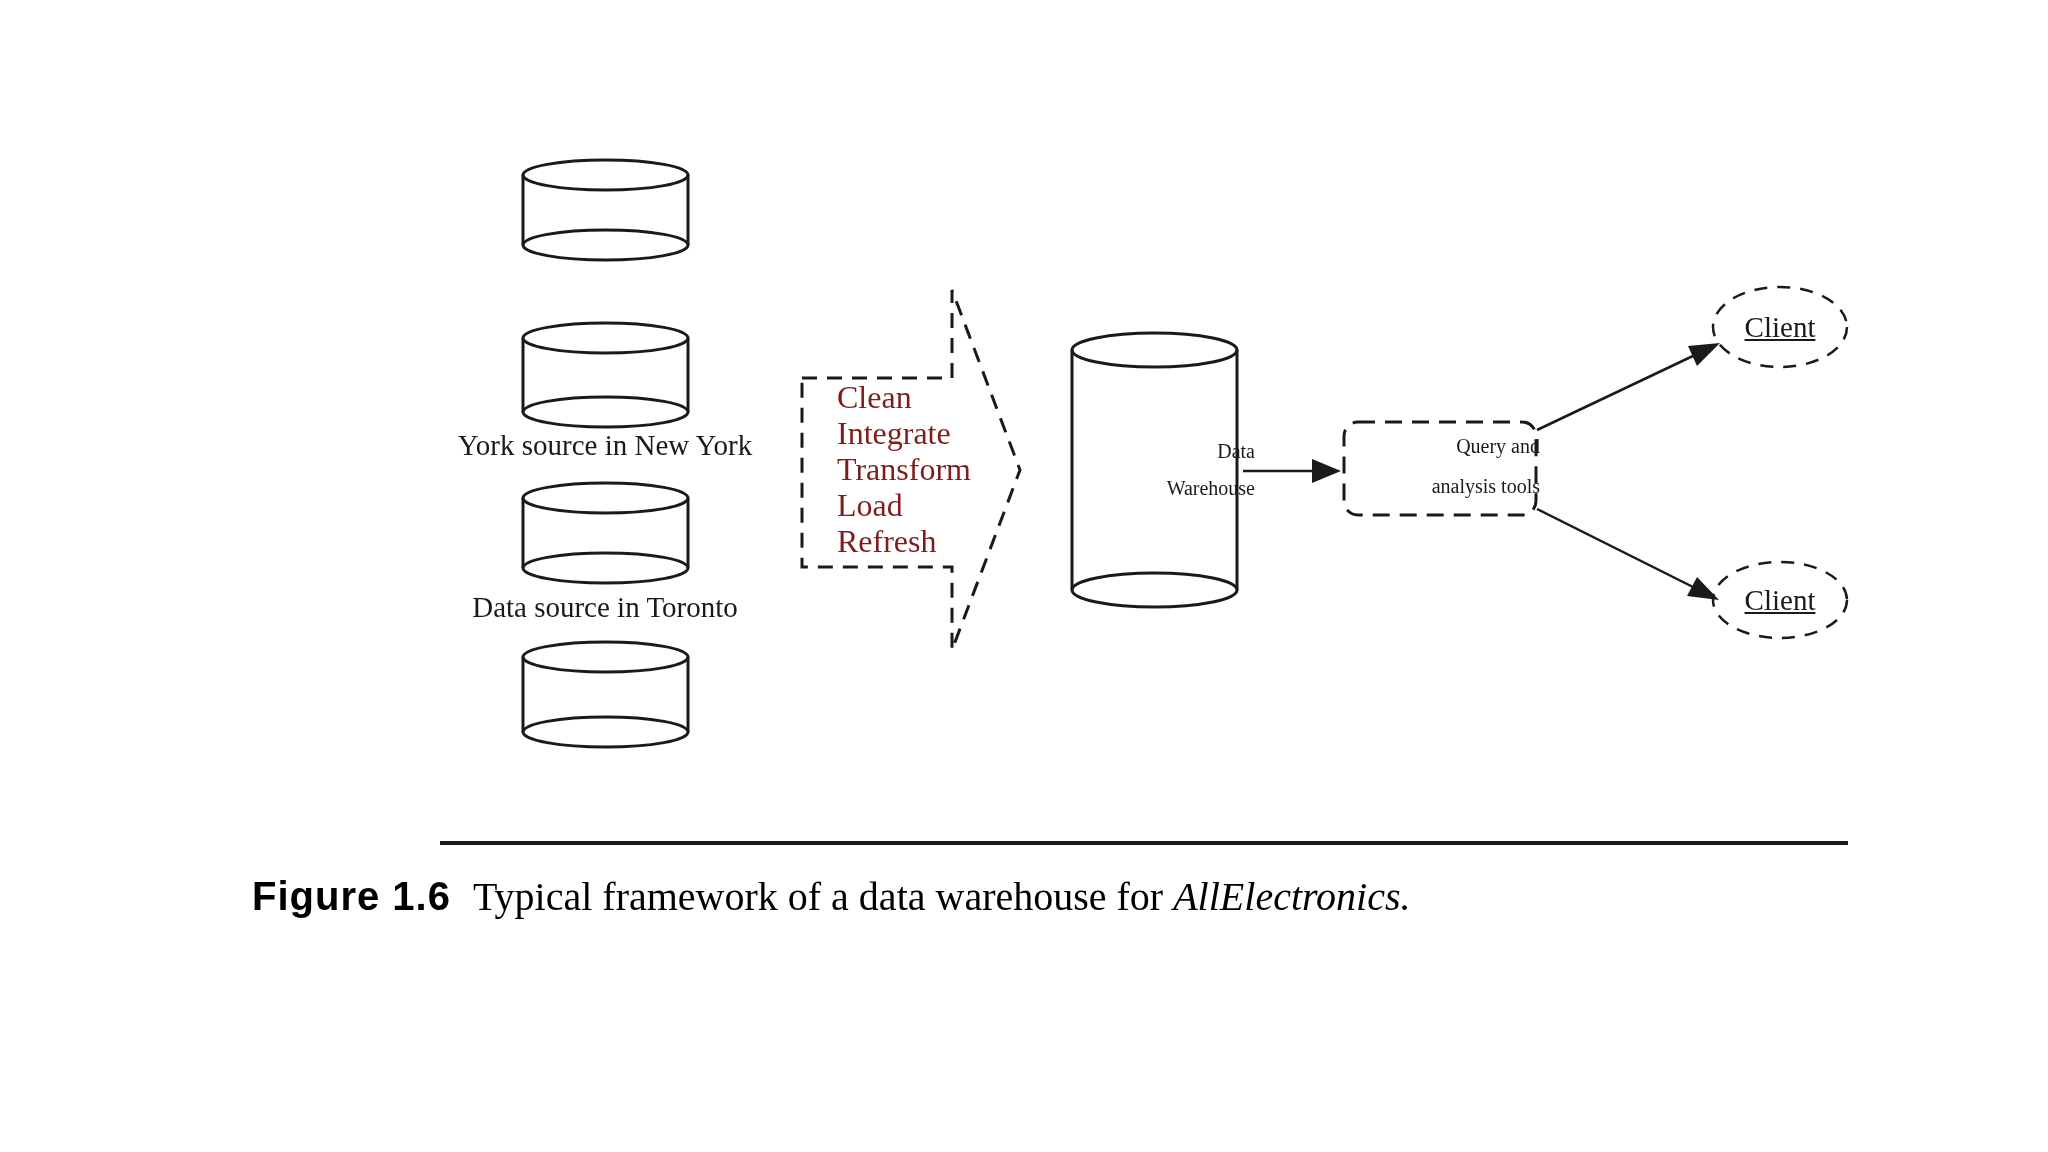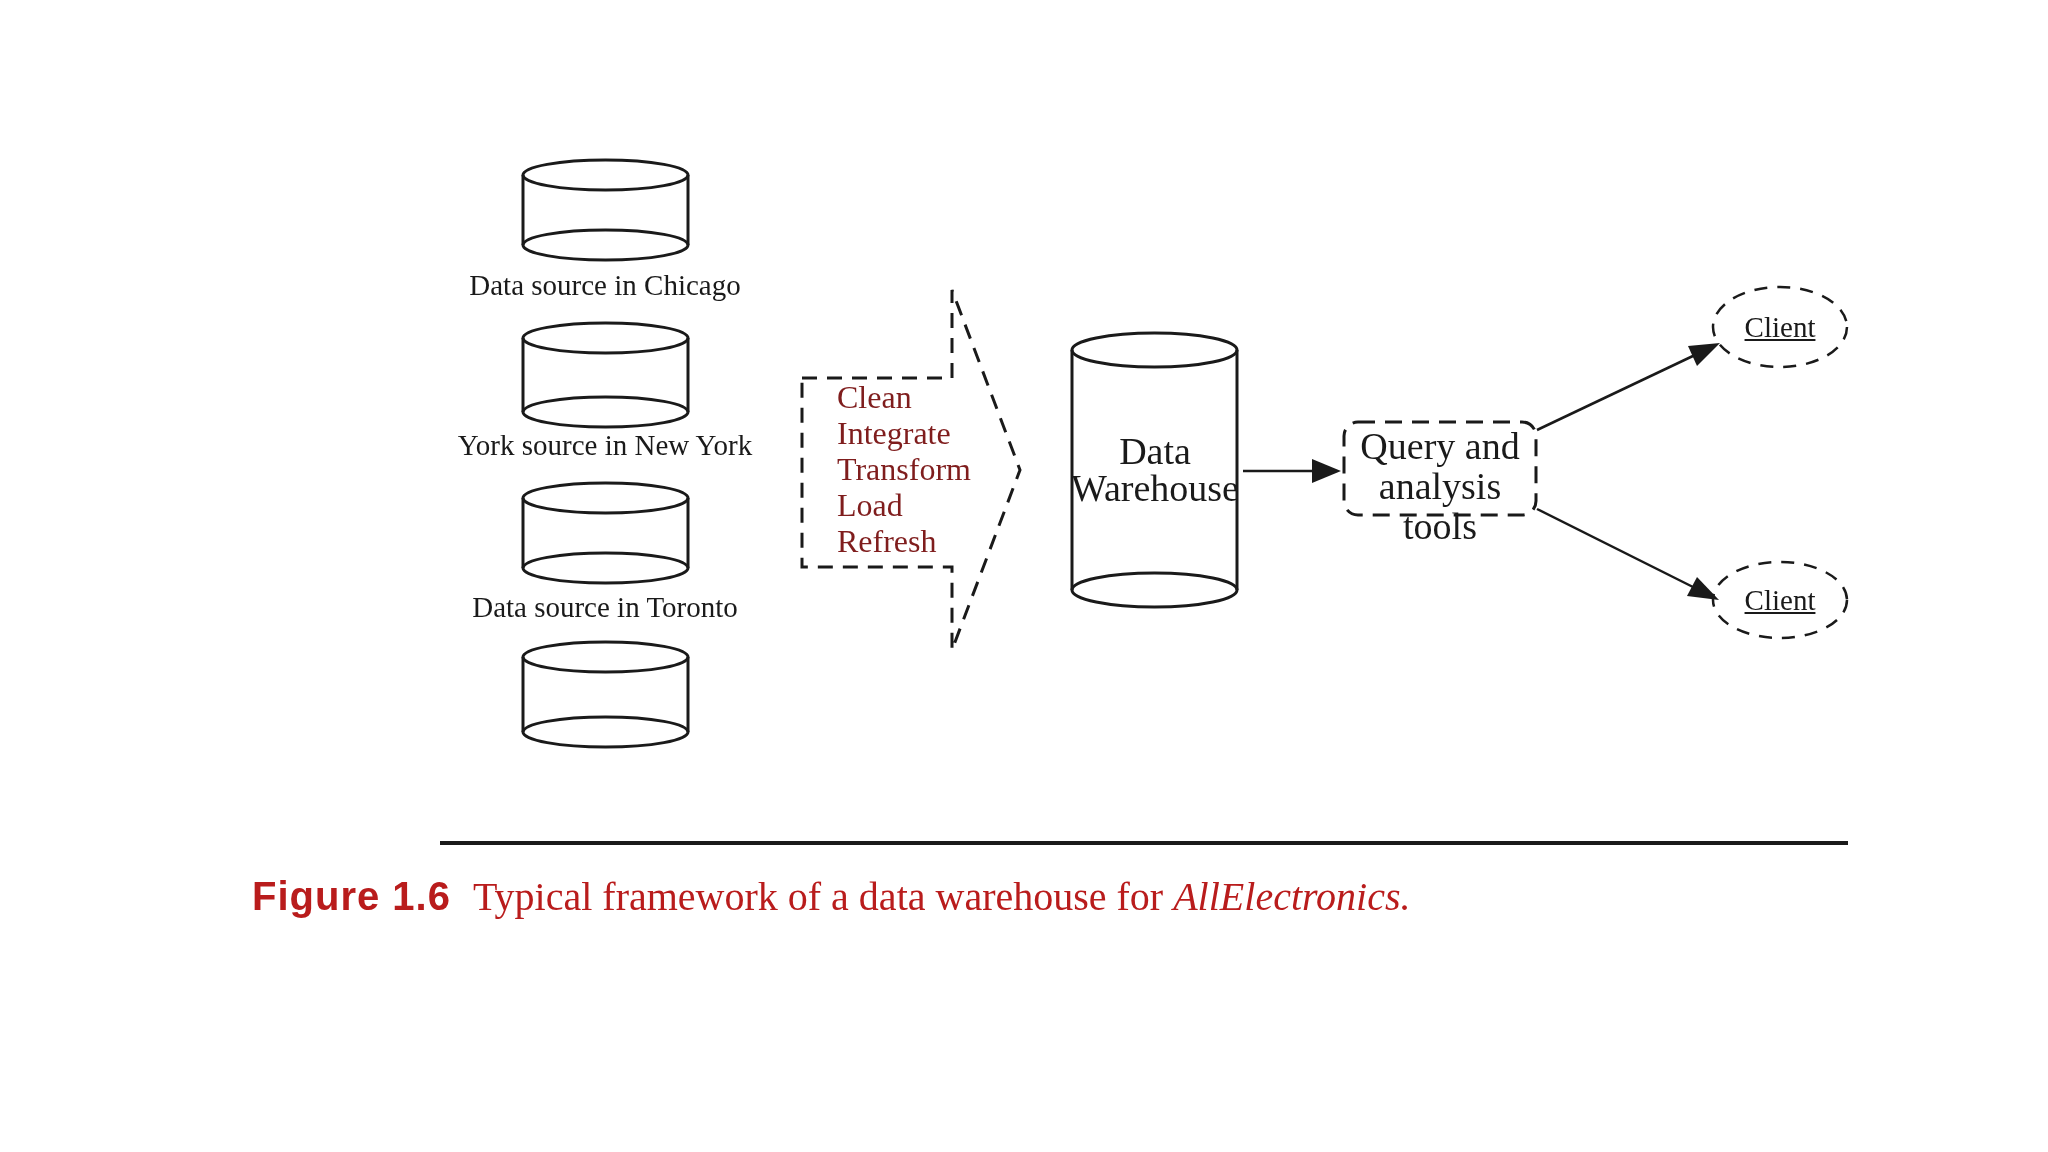--- a/index.html
+++ b/index.html
@@ -38,22 +38,22 @@
   .etl-list {
     position: absolute;
     left: 837px;
     top: 379px;
     font-size: 32px;
     line-height: 36px;
     color: #7f1d1d;
   }
   .stack2 {
     position: absolute;
-    text-align: center;
-    font-size: 38px;
+    text-align: right;
+    font-size: 20px;
     color: #1a1a1a;
   }
   .warehouse-label {
     left: 1055px;
     top: 433px;
     width: 200px;
     line-height: 37px;
   }
   .tools-label {
     left: 1340px;
@@ -70,21 +70,21 @@
     line-height: 40px;
     text-decoration: underline;
   }
   .caption {
     position: absolute;
     left: 252px;
     top: 872px;
     font-size: 40px;
     line-height: 48px;
     white-space: nowrap;
-    color: #b91c1c;
+    color: #000000;
   }
   .caption .fig-num {
     font-family: "Liberation Sans", sans-serif;
     font-weight: bold;
     margin-right: 22px;
     letter-spacing: 1px;
   }
   .caption .fig-emph {
     font-style: italic;
     margin-left: 10px;
@@ -147,21 +147,20 @@
       <line x1="1537" y1="509" x2="1695" y2="588" stroke-width="2.5"></line>
       <polygon points="1719,600 1687,596 1697,577" fill="#1a1a1a" stroke="none"></polygon>
     </g>
 
     <ellipse cx="1780" cy="327" rx="67" ry="40" stroke-width="2.5" stroke-dasharray="13 10"></ellipse>
     <ellipse cx="1780" cy="600" rx="67" ry="38" stroke-width="2.5" stroke-dasharray="13 10"></ellipse>
 
     <line x1="440" y1="843" x2="1848" y2="843" stroke-width="4"></line>
   </svg>
 
-  <div class="lbl src-label" style="top:265px">Data source in Chicago</div>
   <div class="lbl src-label" style="top:425px">York source in New York</div>
   <div class="lbl src-label" style="top:587px">Data source in Toronto</div>
 
   <div class="etl-list">
     <div>Clean</div>
     <div>Integrate</div>
     <div>Transform</div>
     <div>Load</div>
     <div>Refresh</div>
   </div>

